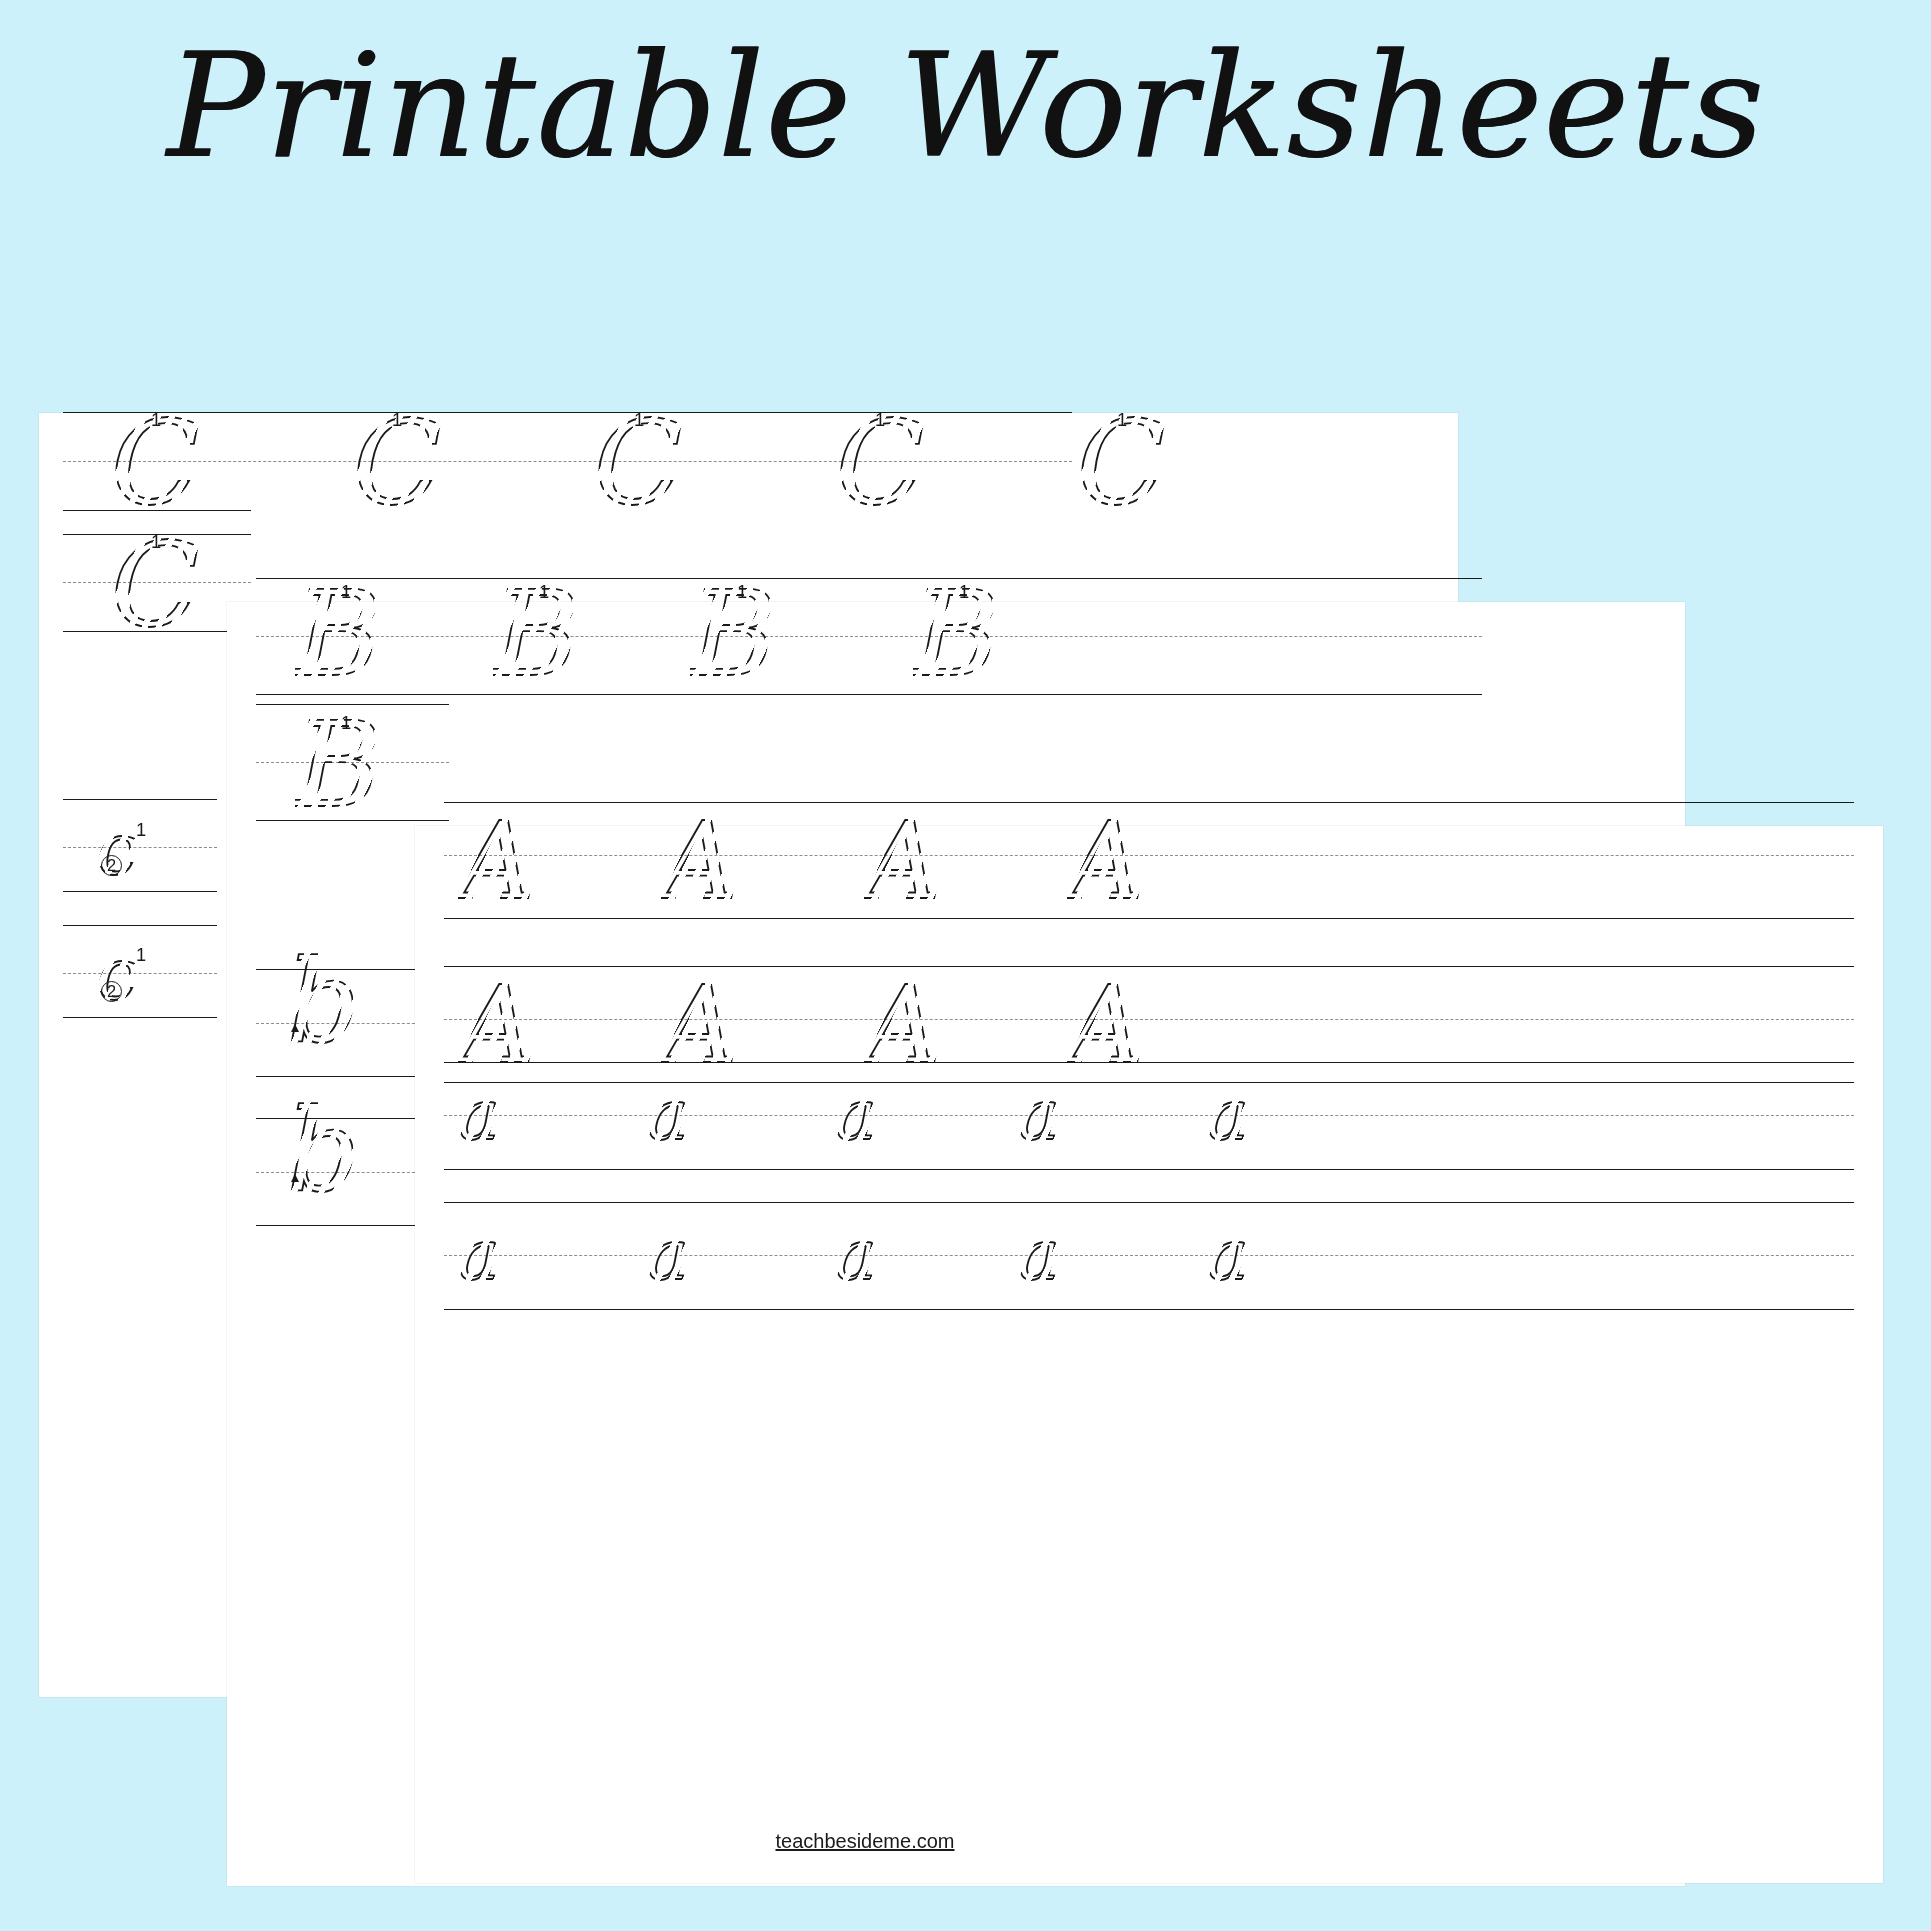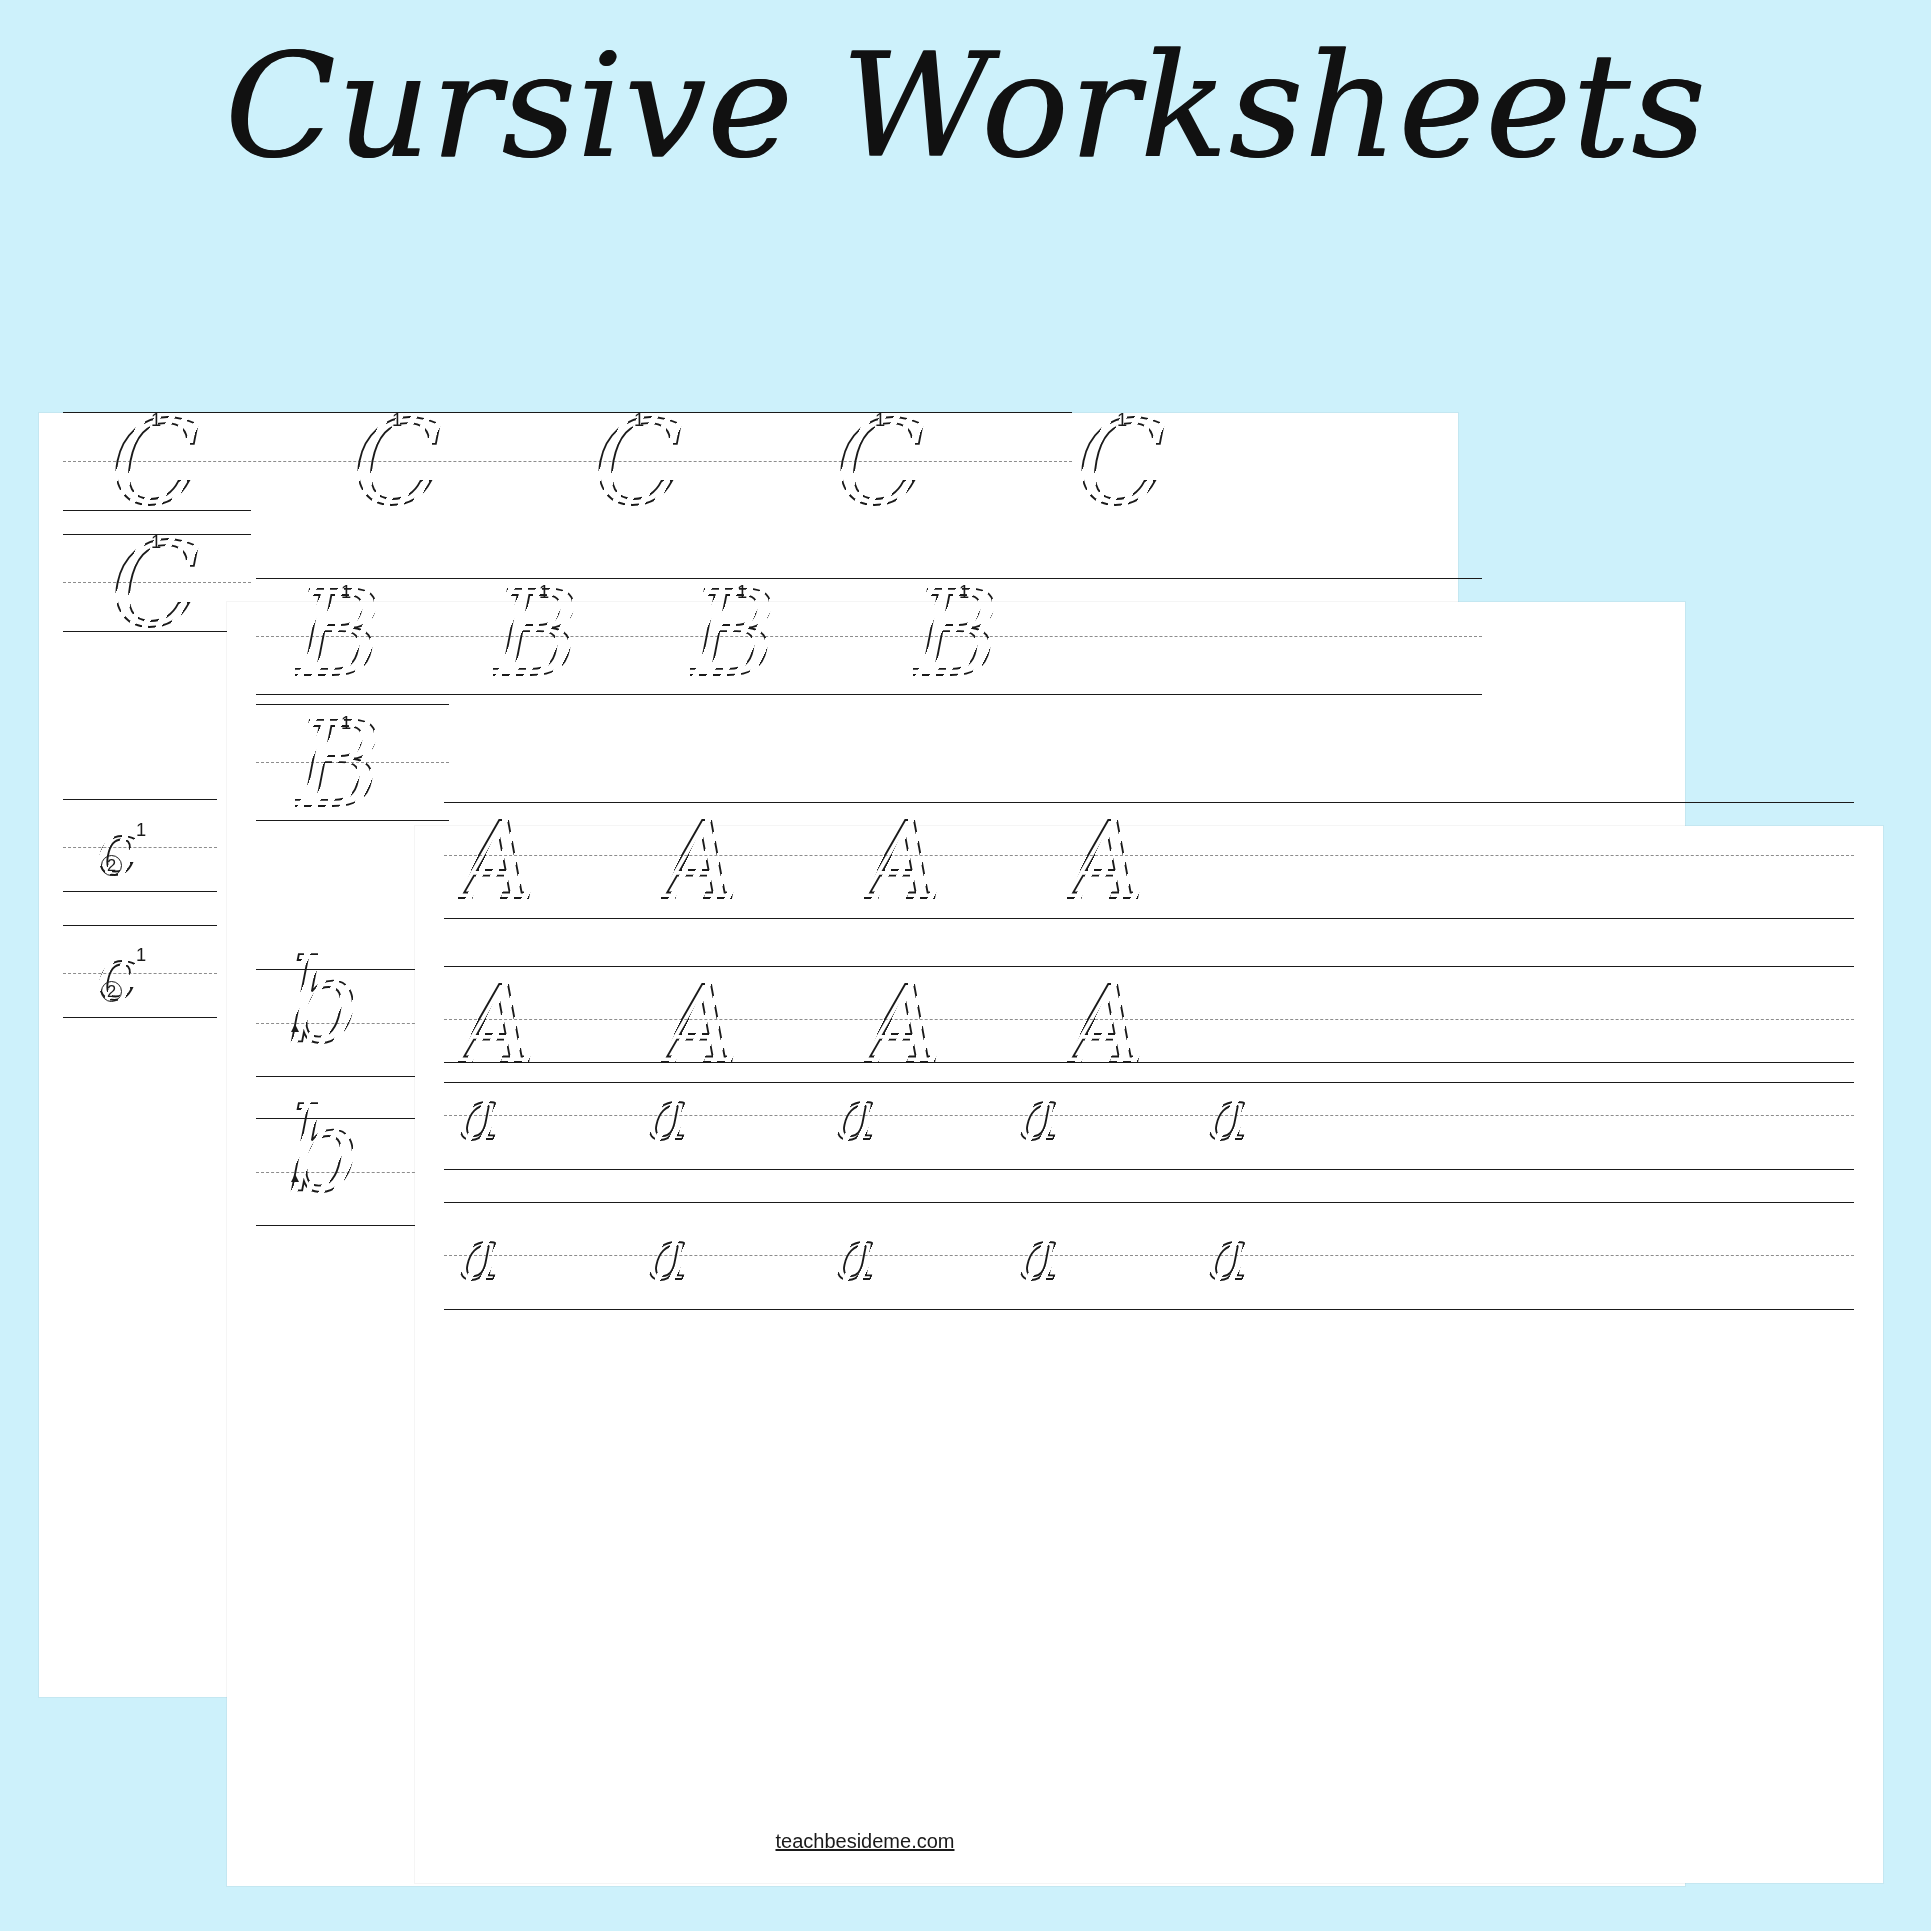--- a/index.html
+++ b/index.html
@@ -116,21 +116,21 @@
     font-family: "Liberation Sans", sans-serif;
     font-size: 20px;
     color: #1a1a1a;
     text-decoration: underline;
   }
 </style>
 </head>
 <body>
 
 <div class="title-wrap">
-  <div class="title-line l2">Cursive Worksheets</div>
+  <div class="title-line l2">Printable Worksheets</div>
 </div>
 
 <div class="sheet" id="sheet-c">
 
   <div class="ruleset" style="top:0;">
     <div class="rule-top" style="top:-1px;   left:24px; width:1009px;"></div>
     <div class="rule-mid" style="top:48px;  left:24px; width:1009px;"></div>
     <div class="rule-bottom" style="top:97px; left:24px; width:188px;"></div>
   </div>
   <div class="glyph glyph-mask" style="left:72px;  top:-7.7px; font-size:116px;">C</div>

